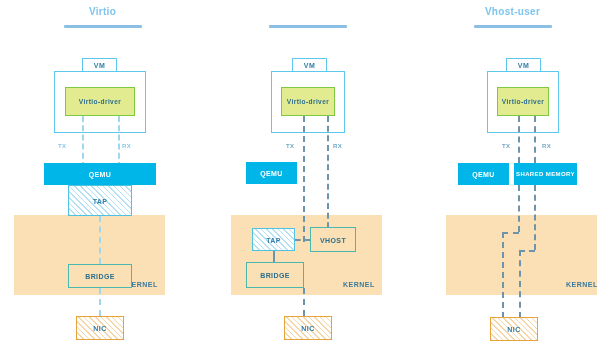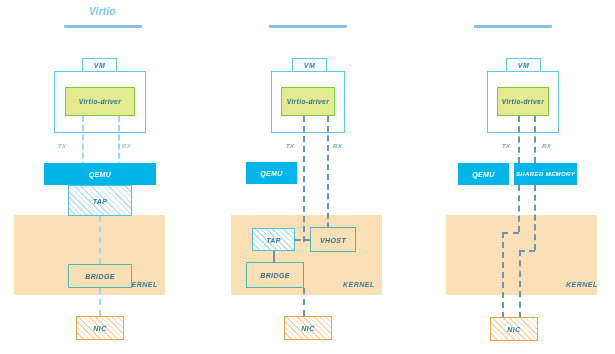--- a/index.html
+++ b/index.html
@@ -1,21 +1,21 @@
 <!DOCTYPE html>
 <html><head>
 <meta charset="utf-8">
 <style>
   html,body{margin:0;padding:0;background:#ffffff;}
   body{
     width:615px;height:354px;position:relative;overflow:hidden;
     font-family:"Liberation Sans","DejaVu Sans",sans-serif;
     background:#fff;
   }
-  .panel{position:absolute;top:0;width:205px;height:354px;font-style:italic;}
+  .panel{position:absolute;top:0;width:205px;height:354px;}
   #panel-0{left:0;}
   #panel-1{left:205px;}
   #panel-2{left:410px;}
 
   .panel-title{
     position:absolute;left:0;right:0;top:6px;
     text-align:center;
     font-size:10px;font-weight:bold;letter-spacing:.3px;
     color:#7ec4ee;
   }
@@ -195,20 +195,21 @@
 
   <div class="vdash dark" style="left:98px;top:288px;height:28px;"></div>
 
   <div class="box nic" style="left:79px;top:316px;width:48px;height:24px;">
     <div class="lbl">NIC</div>
   </div>
 </div>
 
 <div class="panel" id="panel-2">
 
+  <div class="panel-title">Vhost-user</div>
   <div class="title-rule"></div>
 
   <div class="kernel-band" style="left:36px;top:215px;width:151px;height:80px;"></div>
   <div class="kernel-label" style="left:156px;top:281px;">KERNEL</div>
 
   <div class="box vm-tab" style="left:96px;top:58px;width:35px;height:13px;">
     <div class="lbl">VM</div>
   </div>
 
   <div class="box vm-body" style="left:77px;top:71px;width:72px;height:62px;"></div>

